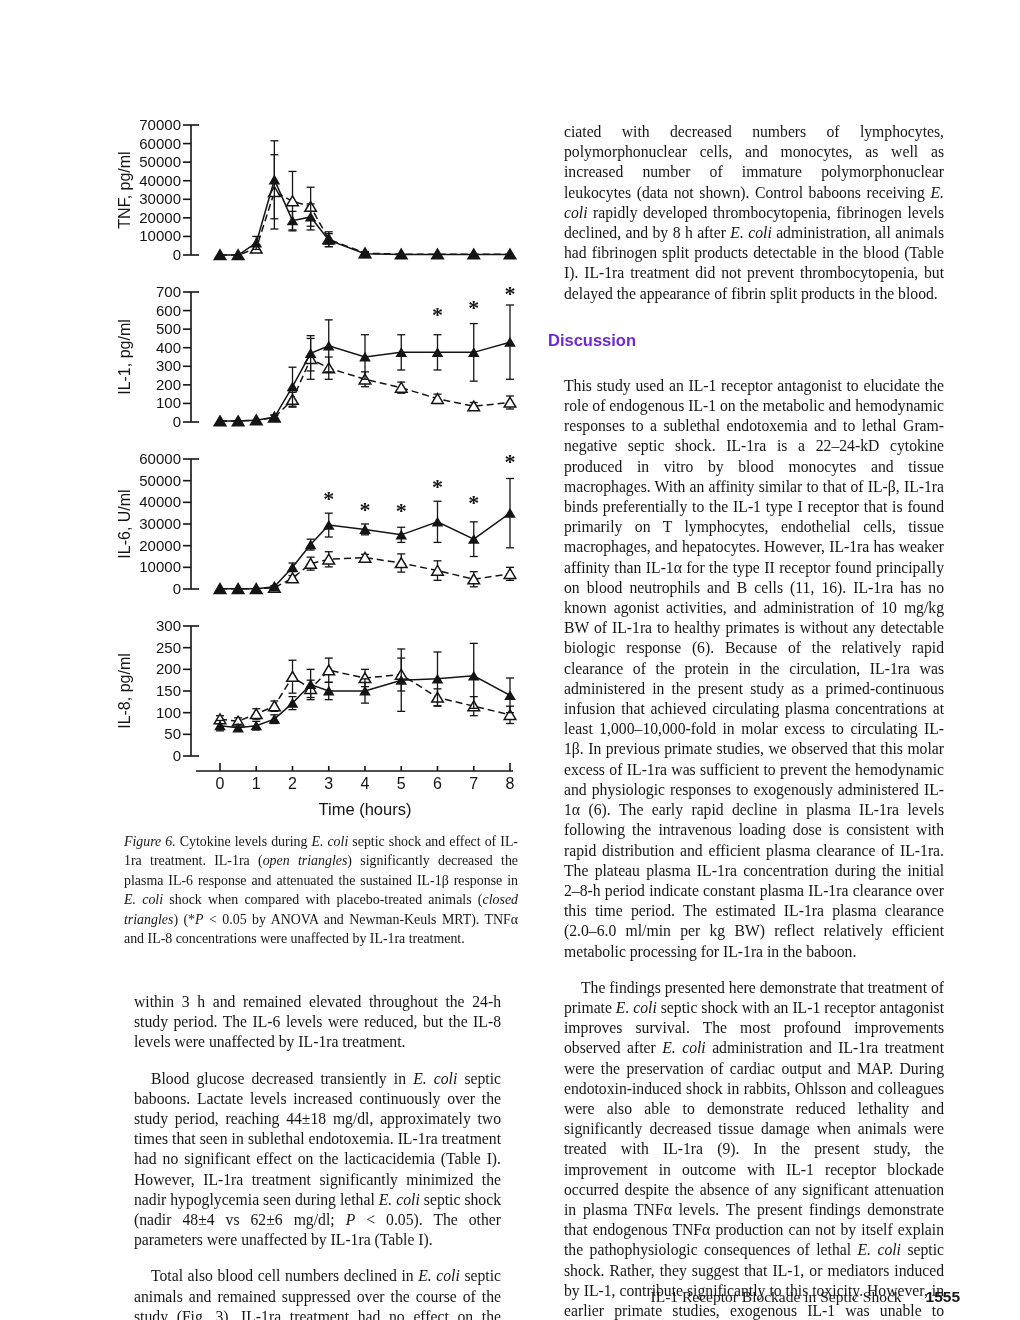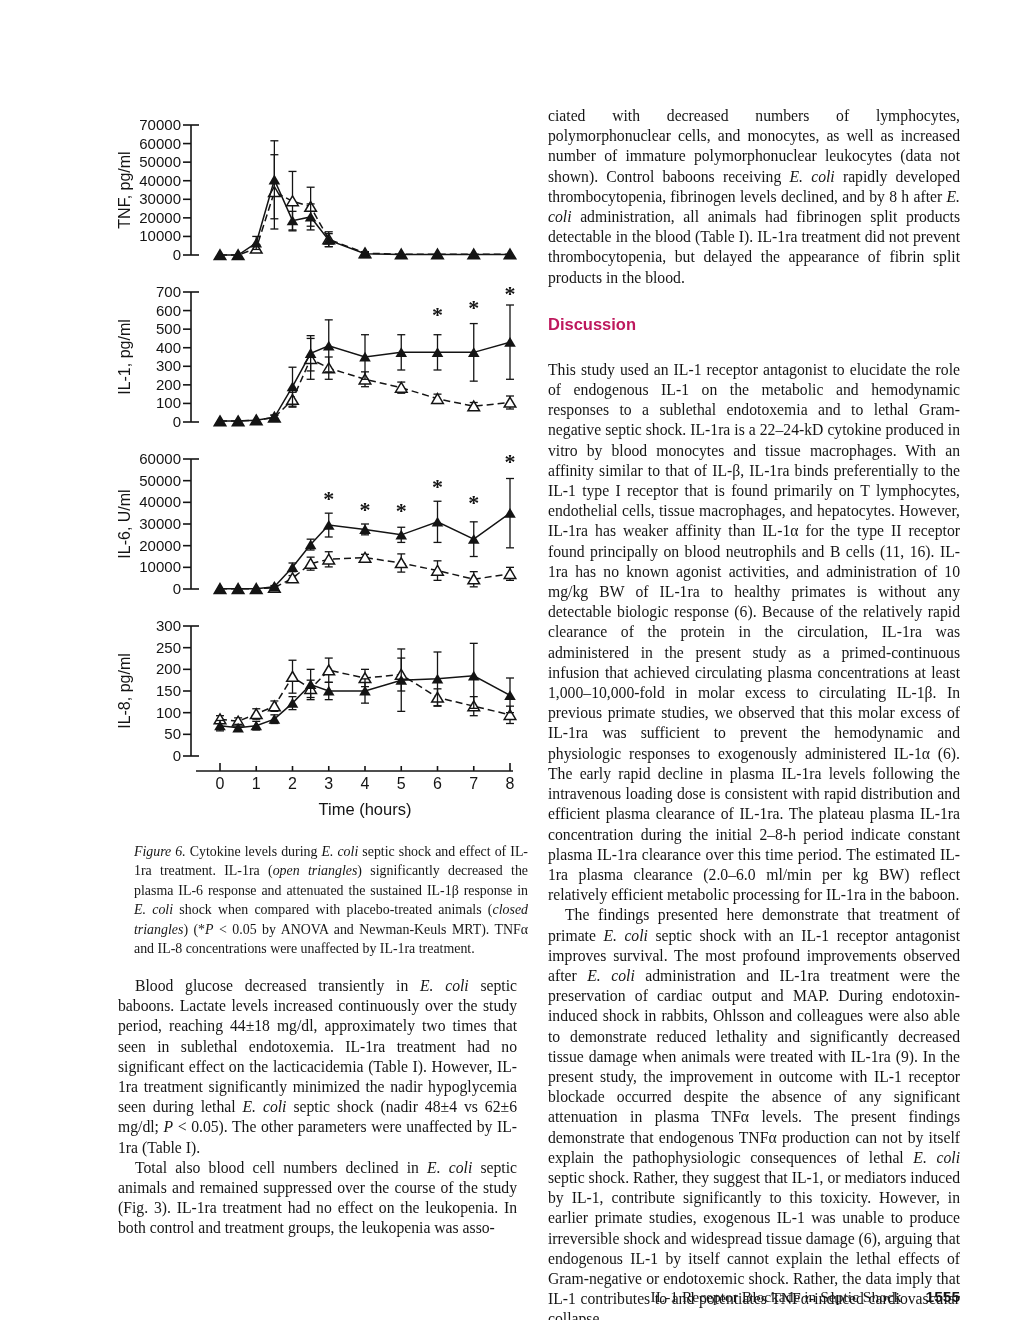--- a/index.html
+++ b/index.html
@@ -5,31 +5,31 @@
 <style>
   html,body{margin:0;padding:0;background:#e8e8e8;}
   .page{
     position:relative;width:1020px;height:1320px;margin:0 auto;
     background:#ffffff;color:#161616;overflow:hidden;
     font-family:"Liberation Serif",serif;
   }
   .figure-block{position:absolute;left:100px;top:107px;width:432px;}
   .chart{line-height:0;}
   .caption{
-    position:absolute;left:118px;top:826px;width:394px;margin:16px;
+    position:absolute;left:118px;top:826px;width:394px;margin:6px;
     font-size:13.9px;line-height:19.4px;text-align:justify;
   }
   .col{position:absolute;}
   .left-col{left:118px;top:976px;width:399px;}
   .right-col{left:548px;top:106px;width:412px;}
-  .para{margin:0;text-align:justify;font-size:15.7px;line-height:20.2px;}
+  .para{margin:16px;text-align:justify;font-size:15.7px;line-height:20.2px;}
   .para.ind{text-indent:17px;}
   .sec-heading{
     font-family:"Liberation Sans",sans-serif;font-size:16.5px;font-weight:700;
-    margin:27px 0 26px 0;color:#be185d;
+    margin:27px 0 26px 0;color:#6d28d9;
   }
   .it{font-style:italic;}
   .footer{
     position:absolute;left:548px;top:1288px;width:412px;text-align:right;
     font-size:15.5px;white-space:nowrap;
   }
   .footer .running{}
   .footer .pagenum{font-family:"Liberation Sans",sans-serif;font-weight:700;margin-left:24px;}
 </style>
 </head>
@@ -505,20 +505,21 @@
             <text x="373.75" y="181" text-anchor="middle" font-size="16" font-family="&quot;Liberation Sans&quot;, sans-serif" fill="#141414">7</text>
             <text x="410" y="181" text-anchor="middle" font-size="16" font-family="&quot;Liberation Sans&quot;, sans-serif" fill="#141414">8</text>
           </g>
           <text x="265" y="207" text-anchor="middle" font-size="16.5" font-family="&quot;Liberation Sans&quot;, sans-serif" fill="#141414">Time (hours)</text>
         </svg></div>
   </div>
 
   <p class="caption"><span class="it">Figure 6.</span><span> Cytokine levels during </span><span class="it">E. coli</span><span> septic shock and effect of IL-1ra treatment. IL-1ra (</span><span class="it">open triangles</span><span>) significantly decreased the plasma IL-6 response and attenuated the sustained IL-1β response in </span><span class="it">E. coli</span><span> shock when compared with placebo-treated animals (</span><span class="it">closed triangles</span><span>) (*</span><span class="it">P</span><span> &lt; 0.05 by ANOVA and Newman-Keuls MRT). TNFα and IL-8 concentrations were unaffected by IL-1ra treatment.</span></p>
 
   <div class="col left-col">
+      <p class="para"><span>within 3 h and remained elevated throughout the 24-h study period. The IL-6 levels were reduced, but the IL-8 levels were unaffected by IL-1ra treatment.</span></p>
       <p class="para ind"><span>Blood glucose decreased transiently in </span><span class="it">E. coli</span><span> septic baboons. Lactate levels increased continuously over the study period, reaching 44±18 mg/dl, approximately two times that seen in sublethal endotoxemia. IL-1ra treatment had no significant effect on the lacticacidemia (Table I). However, IL-1ra treatment significantly minimized the nadir hypoglycemia seen during lethal </span><span class="it">E. coli</span><span> septic shock (nadir 48±4 vs 62±6 mg/dl; </span><span class="it">P</span><span> &lt; 0.05). The other parameters were unaffected by IL-1ra (Table I).</span></p>
       <p class="para ind"><span>Total also blood cell numbers declined in </span><span class="it">E. coli</span><span> septic animals and remained suppressed over the course of the study (Fig. 3). IL-1ra treatment had no effect on the leukopenia. In both control and treatment groups, the leukopenia was asso-</span></p>
     </div>
 
   <div class="col right-col">
       <p class="para"><span>ciated with decreased numbers of lymphocytes, polymorphonuclear cells, and monocytes, as well as increased number of immature polymorphonuclear leukocytes (data not shown). Control baboons receiving </span><span class="it">E. coli</span><span> rapidly developed thrombocytopenia, fibrinogen levels declined, and by 8 h after </span><span class="it">E. coli</span><span> administration, all animals had fibrinogen split products detectable in the blood (Table I). IL-1ra treatment did not prevent thrombocytopenia, but delayed the appearance of fibrin split products in the blood.</span></p>
       <h2 class="sec-heading">Discussion</h2>
       <p class="para"><span>This study used an IL-1 receptor antagonist to elucidate the role of endogenous IL-1 on the metabolic and hemodynamic responses to a sublethal endotoxemia and to lethal Gram-negative septic shock. IL-1ra is a 22–24-kD cytokine produced in vitro by blood monocytes and tissue macrophages. With an affinity similar to that of IL-β, IL-1ra binds preferentially to the IL-1 type I receptor that is found primarily on T lymphocytes, endothelial cells, tissue macrophages, and hepatocytes. However, IL-1ra has weaker affinity than IL-1α for the type II receptor found principally on blood neutrophils and B cells (11, 16). IL-1ra has no known agonist activities, and administration of 10 mg/kg BW of IL-1ra to healthy primates is without any detectable biologic response (6). Because of the relatively rapid clearance of the protein in the circulation, IL-1ra was administered in the present study as a primed-continuous infusion that achieved circulating plasma concentrations at least 1,000–10,000-fold in molar excess to circulating IL-1β. In previous primate studies, we observed that this molar excess of IL-1ra was sufficient to prevent the hemodynamic and physiologic responses to exogenously administered IL-1α (6). The early rapid decline in plasma IL-1ra levels following the intravenous loading dose is consistent with rapid distribution and efficient plasma clearance of IL-1ra. The plateau plasma IL-1ra concentration during the initial 2–8-h period indicate constant plasma IL-1ra clearance over this time period. The estimated IL-1ra plasma clearance (2.0–6.0 ml/min per kg BW) reflect relatively efficient metabolic processing for IL-1ra in the baboon.</span></p>
       <p class="para ind"><span>The findings presented here demonstrate that treatment of primate </span><span class="it">E. coli</span><span> septic shock with an IL-1 receptor antagonist improves survival. The most profound improvements observed after </span><span class="it">E. coli</span><span> administration and IL-1ra treatment were the preservation of cardiac output and MAP. During endotoxin-induced shock in rabbits, Ohlsson and colleagues were also able to demonstrate reduced lethality and significantly decreased tissue damage when animals were treated with IL-1ra (9). In the present study, the improvement in outcome with IL-1 receptor blockade occurred despite the absence of any significant attenuation in plasma TNFα levels. The present findings demonstrate that endogenous TNFα production can not by itself explain the pathophysiologic consequences of lethal </span><span class="it">E. coli</span><span> septic shock. Rather, they suggest that IL-1, or mediators induced by IL-1, contribute significantly to this toxicity. However, in earlier primate studies, exogenous IL-1 was unable to produce irreversible shock and widespread tissue damage (6), arguing that endogenous IL-1 by itself cannot explain the lethal effects of Gram-negative or endotoxemic shock. Rather, the data imply that IL-1 contributes to and potentiates TNFα-induced cardiovascular collapse.</span></p>
     </div>

